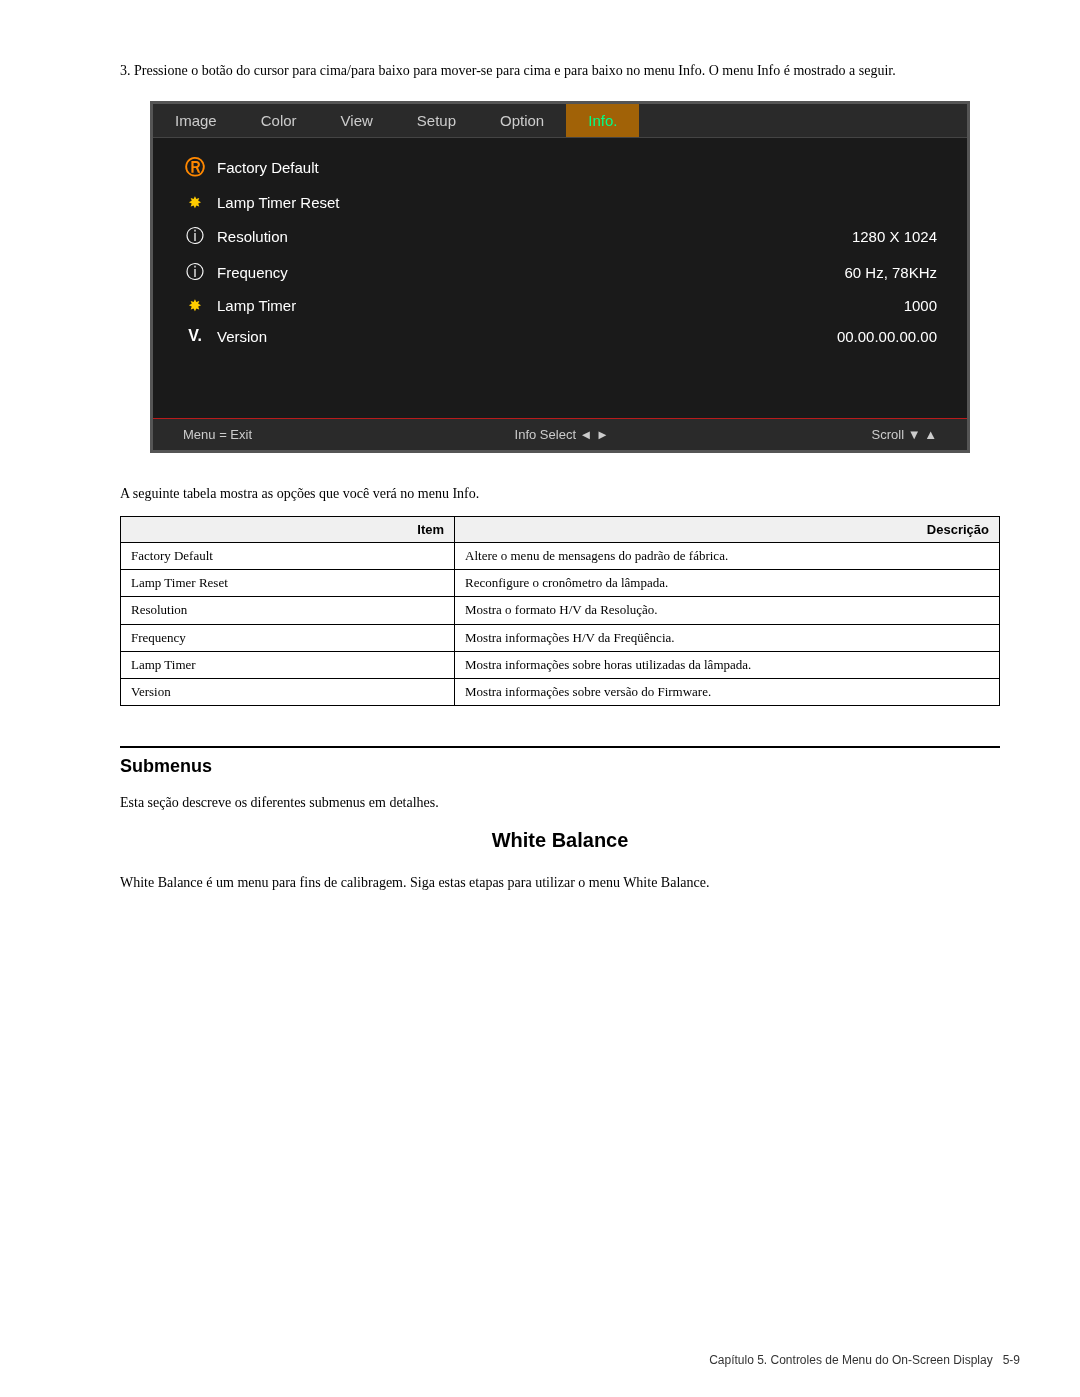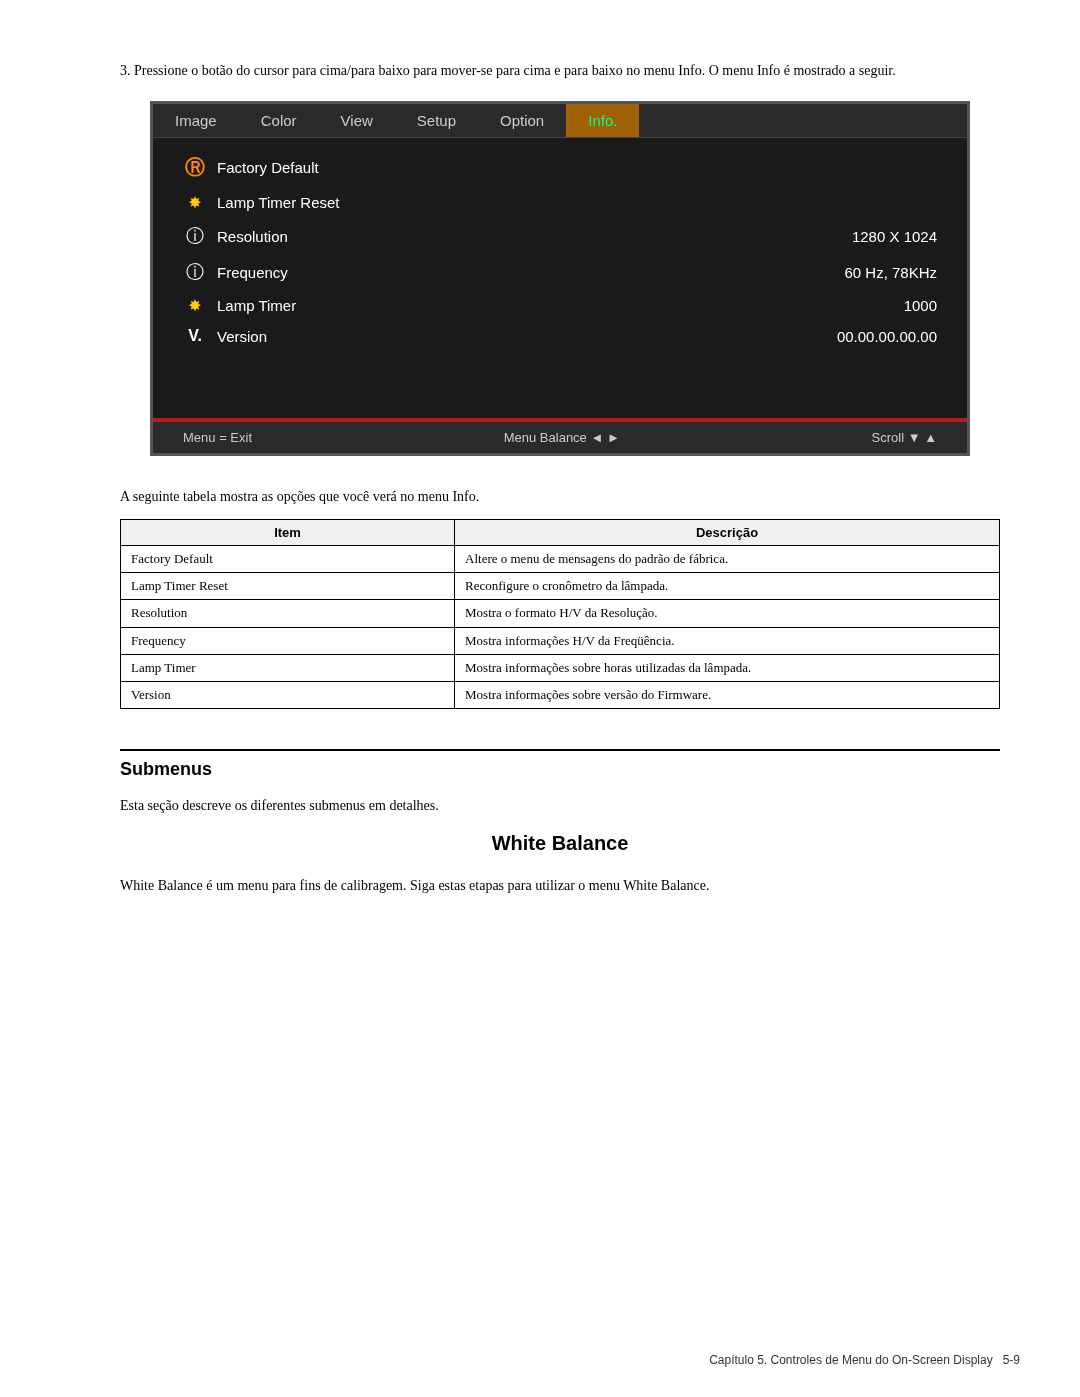--- a/index.html
+++ b/index.html
@@ -103,21 +103,21 @@
     .menu-value {
       color: #ffffff;
       font-size: 15px;
     }
 
     .menu-footer {
       background: #2a2a2a;
       display: flex;
       justify-content: space-between;
       padding: 8px 30px;
-      border-top: 4px solid #b91c1c;
+      border-top: 1px solid #b91c1c;
     }
 
     .footer-item {
       color: #cccccc;
       font-size: 13px;
     }
 
     
     .description-text {
       margin: 20px 0 12px 0;
@@ -129,21 +129,21 @@
       width: 100%;
       border-collapse: collapse;
       border: 1px solid #000;
       margin-bottom: 40px;
     }
 
     .info-table th {
       background: #f0f0f0;
       border: 1px solid #000;
       padding: 5px 10px;
-      text-align: center;
+      text-align: right;
       font-size: 13px;
       font-weight: bold;
       font-family: Arial, sans-serif;
     }
 
     .info-table td {
       border: 1px solid #000;
       padding: 4px 10px;
       font-size: 13px;
       vertical-align: top;
@@ -253,21 +253,21 @@
         <span class="menu-icon version">V.</span>
         <span>Version</span>
       </div>
       <span class="menu-value">00.00.00.00.00</span>
     </div>
 
   </div>
 
   <div class="menu-footer">
     <span class="footer-item">Menu = Exit</span>
-    <span class="footer-item">Menu Balance ◄ ►</span>
+    <span class="footer-item">Info Select ◄ ►</span>
     <span class="footer-item">Scroll ▼ ▲</span>
   </div>
 </div>
 
 <p class="description-text">A seguinte tabela mostra as opções que você verá no menu Info.</p>
 
 <table class="info-table">
   <thead>
     <tr>
       <th>Item</th>

